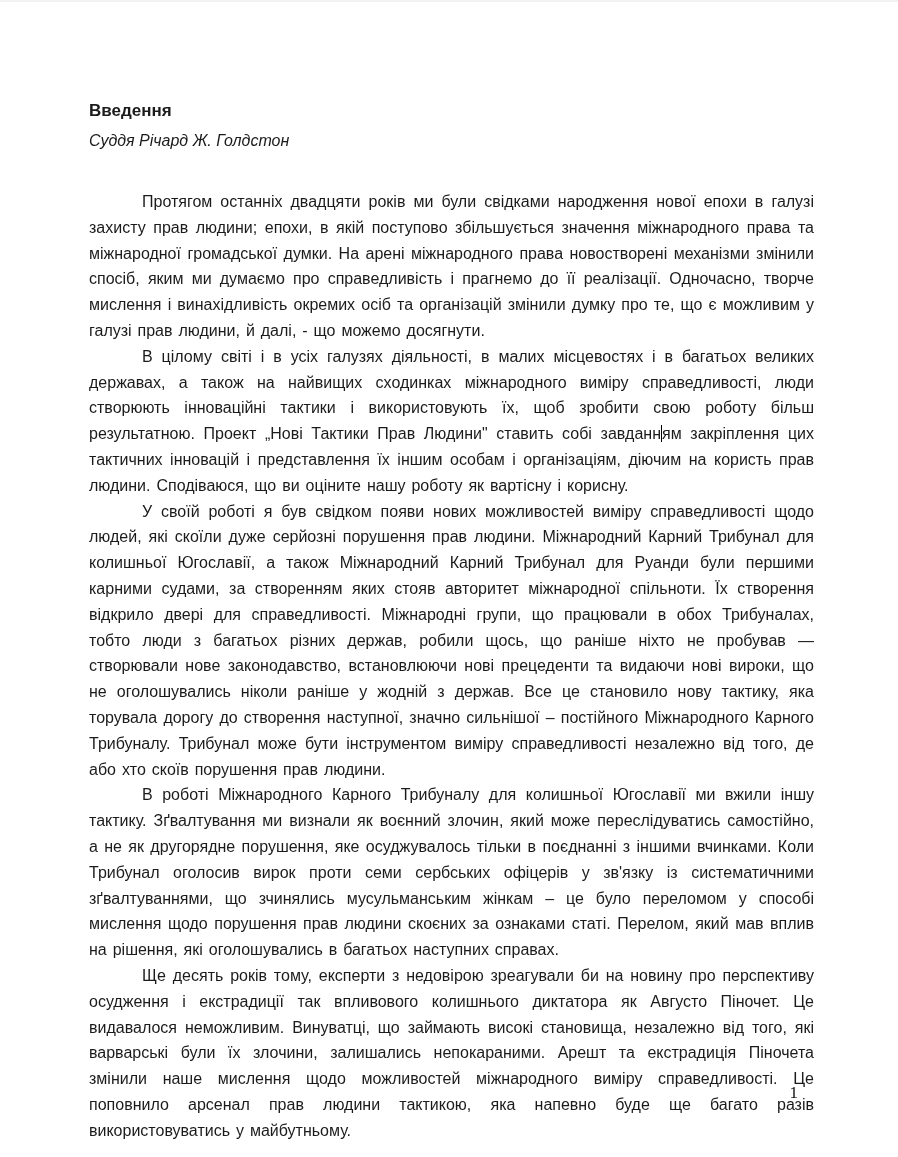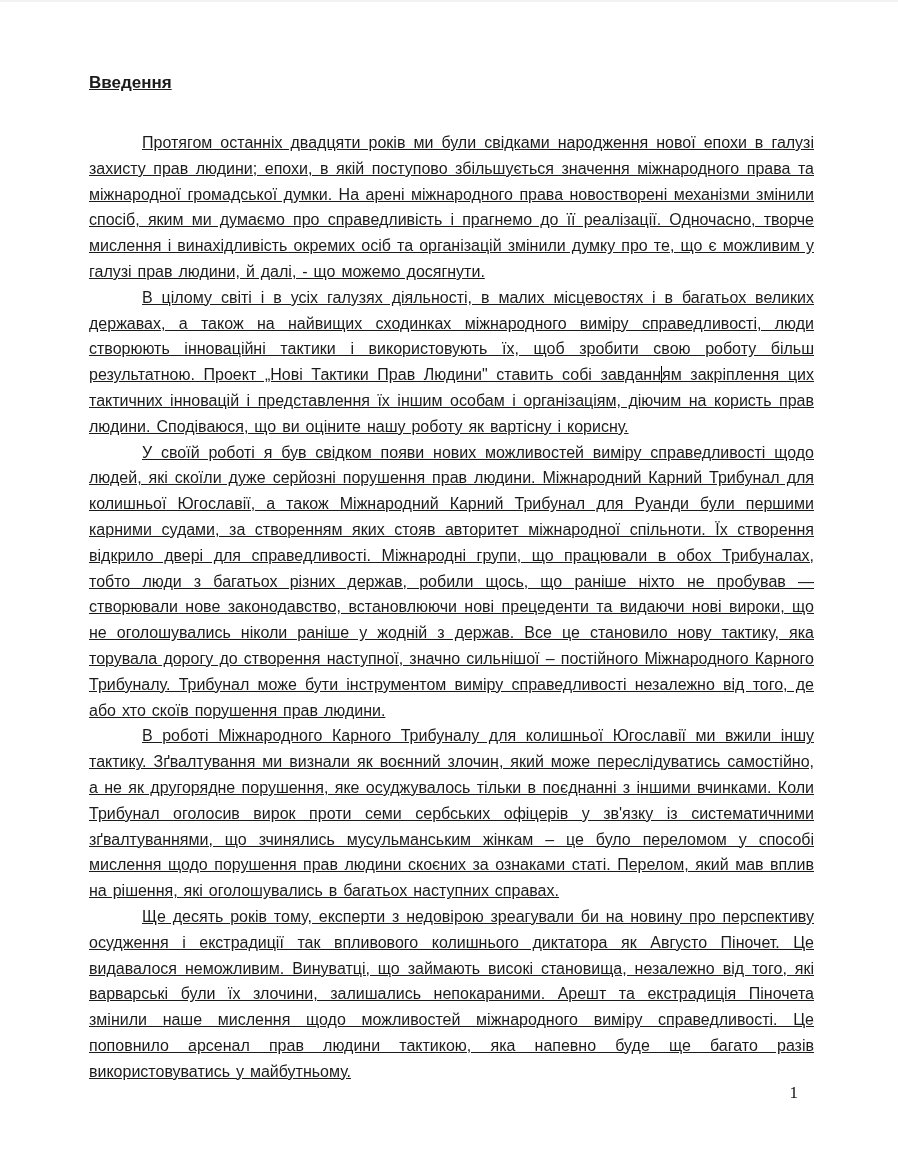--- a/index.html
+++ b/index.html
@@ -19,22 +19,21 @@
   .top-edge {
     position: absolute;
     top: 0; left: 0; right: 0;
     height: 2px;
     background: #f2f2f2;
   }
   .content {
     position: absolute;
     left: 89px;
     right: 84px;
-    top: 72px;
-    text-decoration: underline;
+    top: 100px;
   }
   .heading {
     font-size: 17px;
     font-weight: bold;
     line-height: 21px;
     margin: 0;
   }
   .byline {
     font-style: italic;
     font-size: 16px;
@@ -68,20 +67,21 @@
     color: #111111;
   }
 </style>
 </head>
 <body>
 
 <div class="page">
   <div class="top-edge"></div>
   <div class="content">
     <h1 class="heading">Введення</h1>
+    <div class="byline">Суддя Річард Ж. Голдстон</div>
     <div class="body-text">
         <p class="para">Протягом останніх двадцяти років ми були свідками народження нової епохи в галузі захисту прав людини; епохи, в якій поступово збільшується значення міжнародного права та міжнародної громадської думки. На арені міжнародного права новостворені механізми змінили спосіб, яким ми думаємо про справедливість і прагнемо до її реалізації. Одночасно, творче мислення і винахідливість окремих осіб та організацій змінили думку про те, що є можливим у галузі прав людини, й далі, - що можемо досягнути.</p>
         <p class="para">В цілому світі і в усіх галузях діяльності, в малих місцевостях і в багатьох великих державах, а також на найвищих сходинках міжнародного виміру справедливості, люди створюють інноваційні тактики і використовують їх, щоб зробити свою роботу більш результатною. Проект „Нові Тактики Прав Людини" ставить собі завданн<span class="caret"></span>ям закріплення цих тактичних інновацій і представлення їх іншим особам і організаціям, діючим на користь прав людини. Сподіваюся, що ви оціните нашу роботу як вартісну і корисну.</p>
         <p class="para">У своїй роботі я був свідком появи нових можливостей виміру справедливості щодо людей, які скоїли дуже серйозні порушення прав людини. Міжнародний Карний Трибунал для колишньої Югославії, а також Міжнародний Карний Трибунал для Руанди були першими карними судами, за створенням яких стояв авторитет міжнародної спільноти. Їх створення відкрило двері для справедливості. Міжнародні групи, що працювали в обох Трибуналах, тобто люди з багатьох різних держав, робили щось, що раніше ніхто не пробував — створювали нове законодавство, встановлюючи нові прецеденти та видаючи нові вироки, що не оголошувались ніколи раніше у жодній з держав. Все це становило нову тактику, яка торувала дорогу до створення наступної, значно сильнішої – постійного Міжнародного Карного Трибуналу. Трибунал може бути інструментом виміру справедливості незалежно від того, де або хто скоїв порушення прав людини.</p>
         <p class="para">В роботі Міжнародного Карного Трибуналу для колишньої Югославії ми вжили іншу тактику. Зґвалтування ми визнали як воєнний злочин, який може переслідуватись самостійно, а не як другорядне порушення, яке осуджувалось тільки в поєднанні з іншими вчинками. Коли Трибунал оголосив вирок проти семи сербських офіцерів у зв'язку із систематичними зґвалтуваннями, що зчинялись мусульманським жінкам – це було переломом у способі мислення щодо порушення прав людини скоєних за ознаками статі. Перелом, який мав вплив на рішення, які оголошувались в багатьох наступних справах.</p>
         <p class="para">Ще десять років тому, експерти з недовірою зреагували би на новину про перспективу осудження і екстрадиції так впливового колишнього диктатора як Августо Піночет. Це видавалося неможливим. Винуватці, що займають високі становища, незалежно від того, які варварські були їх злочини, залишались непокараними. Арешт та екстрадиція Піночета змінили наше мислення щодо можливостей міжнародного виміру справедливості. Це поповнило арсенал прав людини тактикою, яка напевно буде ще багато разів використовуватись у майбутньому.</p>
       </div>
   </div>
   <div class="page-number">1</div>
 </div>

